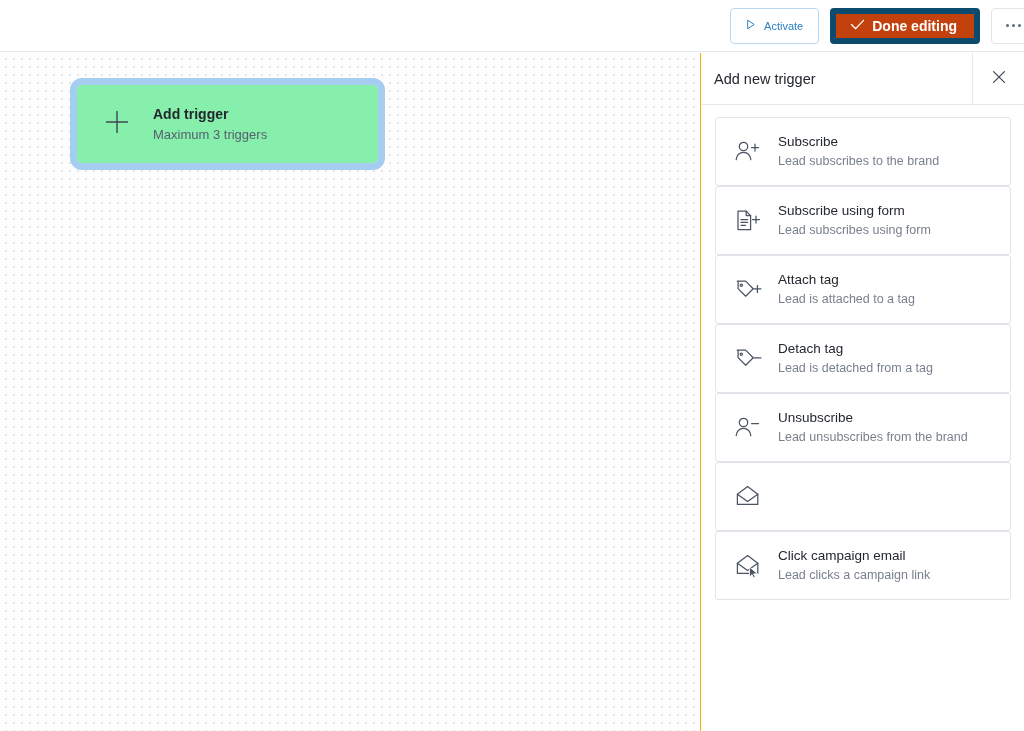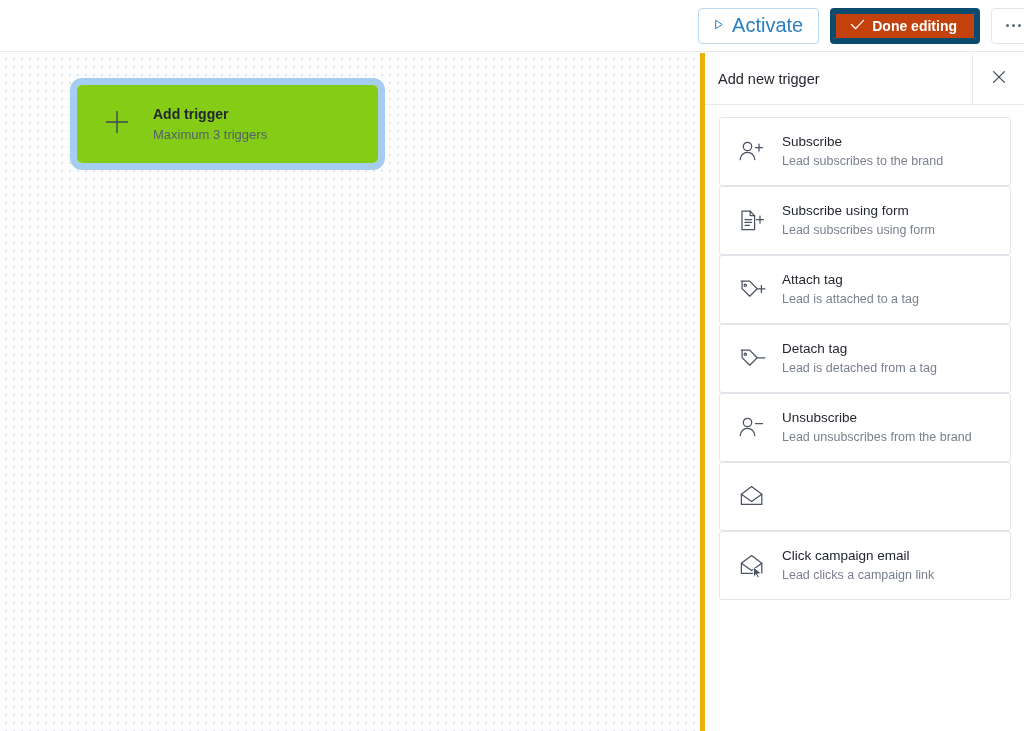--- a/index.html
+++ b/index.html
@@ -46,21 +46,21 @@
     white-space: nowrap;
   }
 
   .btn-activate {
     background: #ffffff;
     border: 1px solid #b9d9f2;
     color: #2a7fc1;
     padding: 0 15px 0 13px;
     margin-right: 11px;
   }
-  .btn-activate .label { font-size: 20px; color: #2a7fc1; }
+  .btn-activate .label { font-size: 11px; color: #2a7fc1; }
 
   .btn-done {
     background: #c2410c;
     border: 6px solid #0c4a6e;
     color: #ffffff;
     padding: 0 17px 0 14px;
     margin-right: 11px;
     font-weight: bold;
   }
   .btn-done .label { font-size: 14px; color: #ffffff; font-weight: bold; }
@@ -100,21 +100,21 @@
     width: 315px;
     height: 92px;
     border: 7px solid #a4cdef;
     border-radius: 12px;
     background: #ffffff;
     padding: 0;
   }
   .trigger-node-inner {
     width: 100%;
     height: 100%;
-    background: #84cc16;
+    background: #86efac;
     border-radius: 5px;
     display: flex;
     align-items: center;
     padding-left: 26px;
     gap: 22px;
   }
   .plus-icon { flex: 0 0 auto; color: #3d4753; }
   .node-text .node-title {
     font-size: 14px;
     font-weight: bold;
@@ -128,21 +128,21 @@
     line-height: 18px;
   }
 
   
   .panel {
     position: absolute;
     left: 700px; top: 53px;
     width: 324px;
     height: 678px;
     background: #ffffff;
-    border-left: 5px solid #eab308;
+    border-left: 1px solid #eab308;
   }
 
   .panel-header {
     position: relative;
     height: 52px;
     border-bottom: 1px solid #e6e9ee;
     display: flex;
     align-items: center;
   }
   .panel-title {

